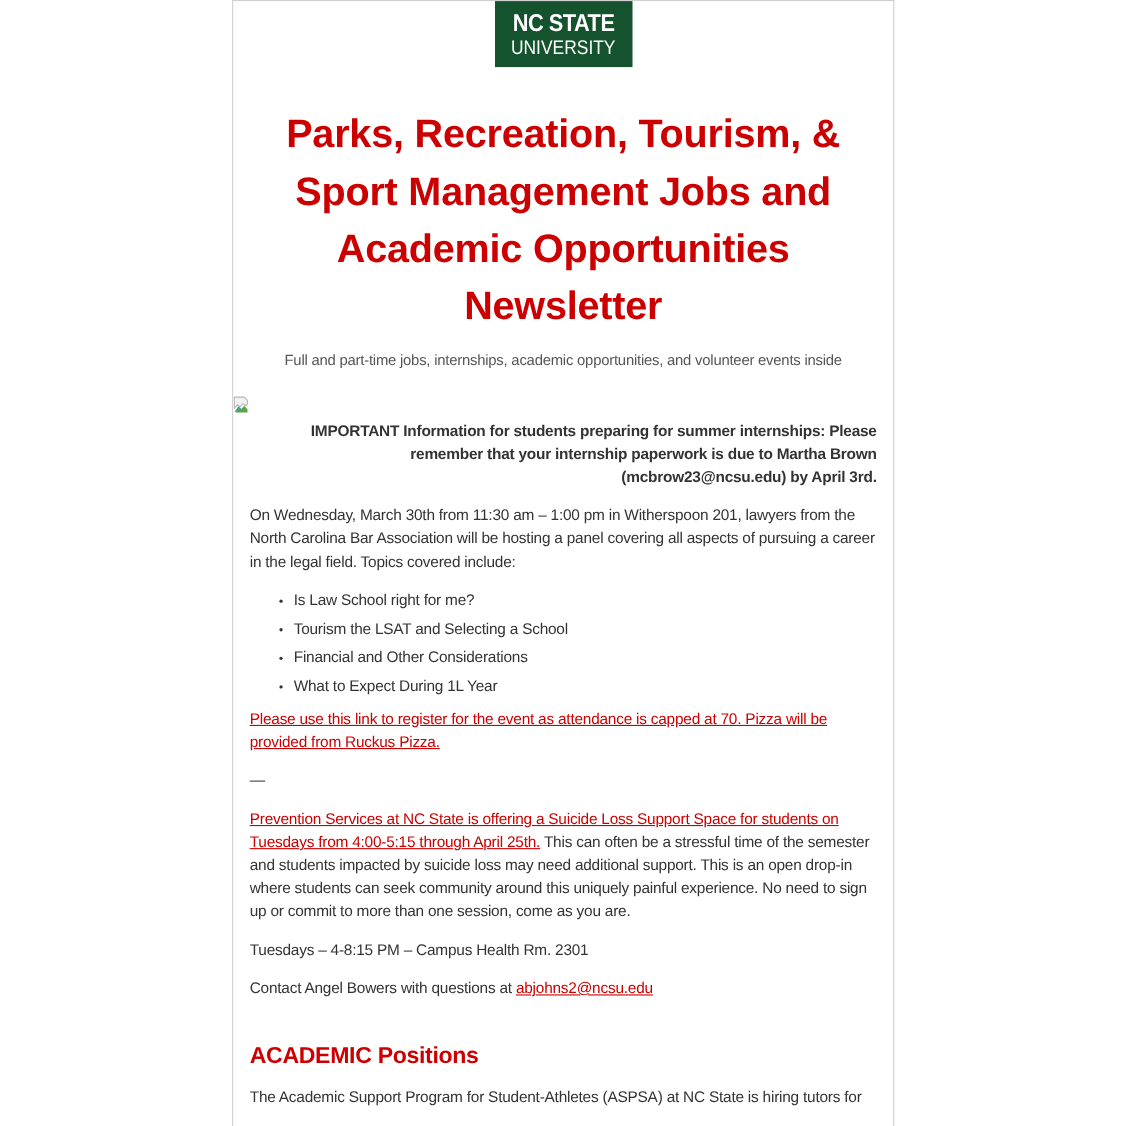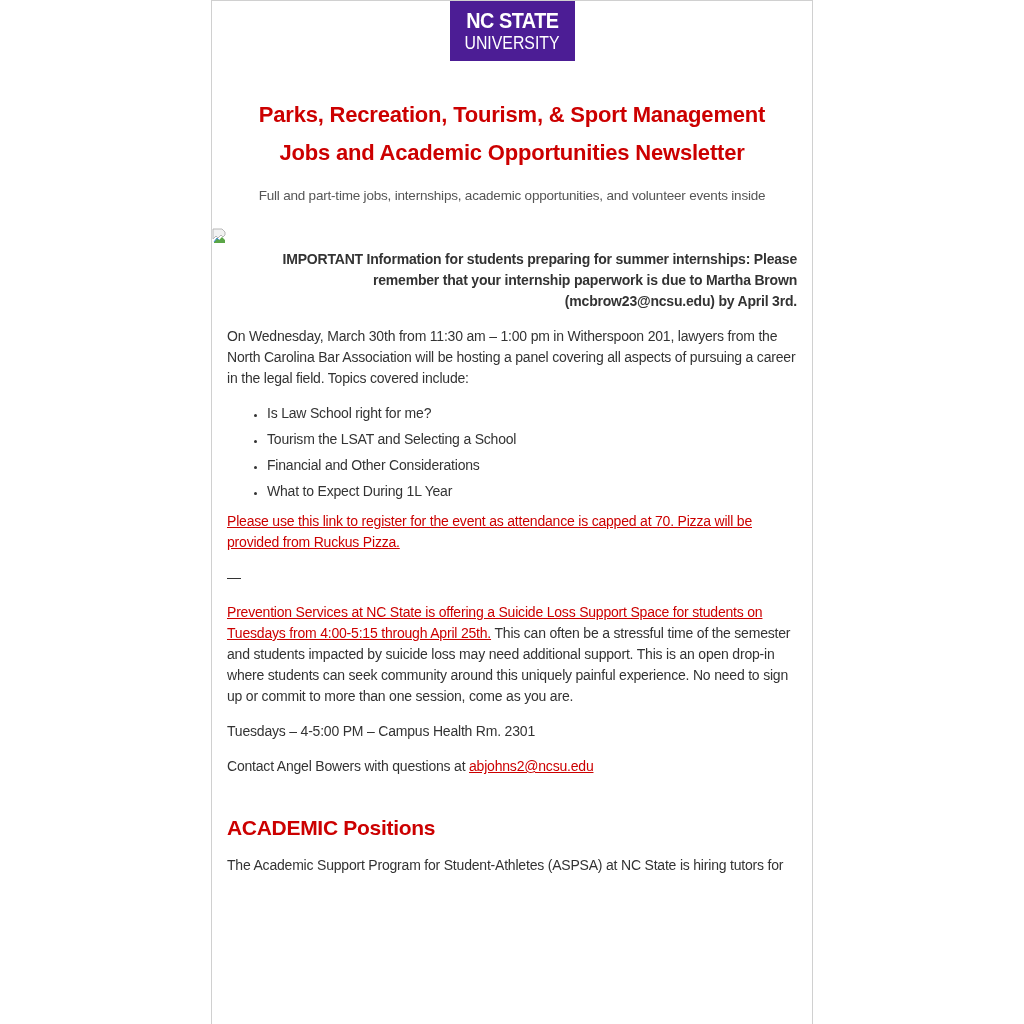--- a/index.html
+++ b/index.html
@@ -26,21 +26,21 @@
       background: #ffffff;
     }
     .logo-row {
       display: flex;
       justify-content: center;
       padding-top: 0;
     }
     .logo {
       width: 125px;
       height: 60px;
-      background: #4c1d95;
+      background: #14532d;
       color: #ffffff;
       display: flex;
       flex-direction: column;
       align-items: center;
       justify-content: center;
       line-height: 1;
     }
     .logo .l1 {
       font-family: "Liberation Sans", sans-serif;
       font-weight: bold;
@@ -52,22 +52,22 @@
       font-family: "Liberation Sans", sans-serif;
       font-size: 18px;
       margin-top: 2px;
       transform: scaleX(0.88);
     }
     .title {
       margin: 35px 30px 0 30px;
       text-align: center;
       color: #cc0000;
       font-weight: bold;
-      font-size: 22px;
-      line-height: 38px;
+      font-size: 36px;
+      line-height: 52px;
       letter-spacing: -0.2px;
     }
     .subtitle {
       text-align: center;
       color: #555555;
       font-size: 13.5px;
       margin-top: 16px;
       letter-spacing: -0.2px;
     }
     .hero {
@@ -167,21 +167,21 @@
     </ul>
 
     <p style="margin-top:9px;">
       <a href="#">Please use this link to register for the event as attendance is capped at 70. Pizza will be provided from Ruckus Pizza.</a>
     </p>
 
     <p class="dash">—</p>
 
     <p class="gap-14"><a href="#">Prevention Services at NC State is offering a Suicide Loss Support Space for students on Tuesdays from 4:00-5:15 through April 25th.</a><span> This can often be a stressful time of the semester and students impacted by suicide loss may need additional support. This is an open drop-in where students can seek community around this uniquely painful experience. No need to sign up or commit to more than one session, come as you are.</span></p>
 
-    <p class="gap-14">Tuesdays – 4-5:00 PM – Campus Health Rm. 2301</p>
+    <p class="gap-14">Tuesdays – 4-8:15 PM – Campus Health Rm. 2301</p>
 
     <p class="gap-14"><span>Contact Angel Bowers with questions at </span><a href="#">abjohns2@ncsu.edu</a></p>
 
     <h2>ACADEMIC Positions</h2>
 
     <p class="gap-14">The Academic Support Program for Student-Athletes (ASPSA) at NC State is hiring tutors for</p>
 
   </div>
 </div>
 

